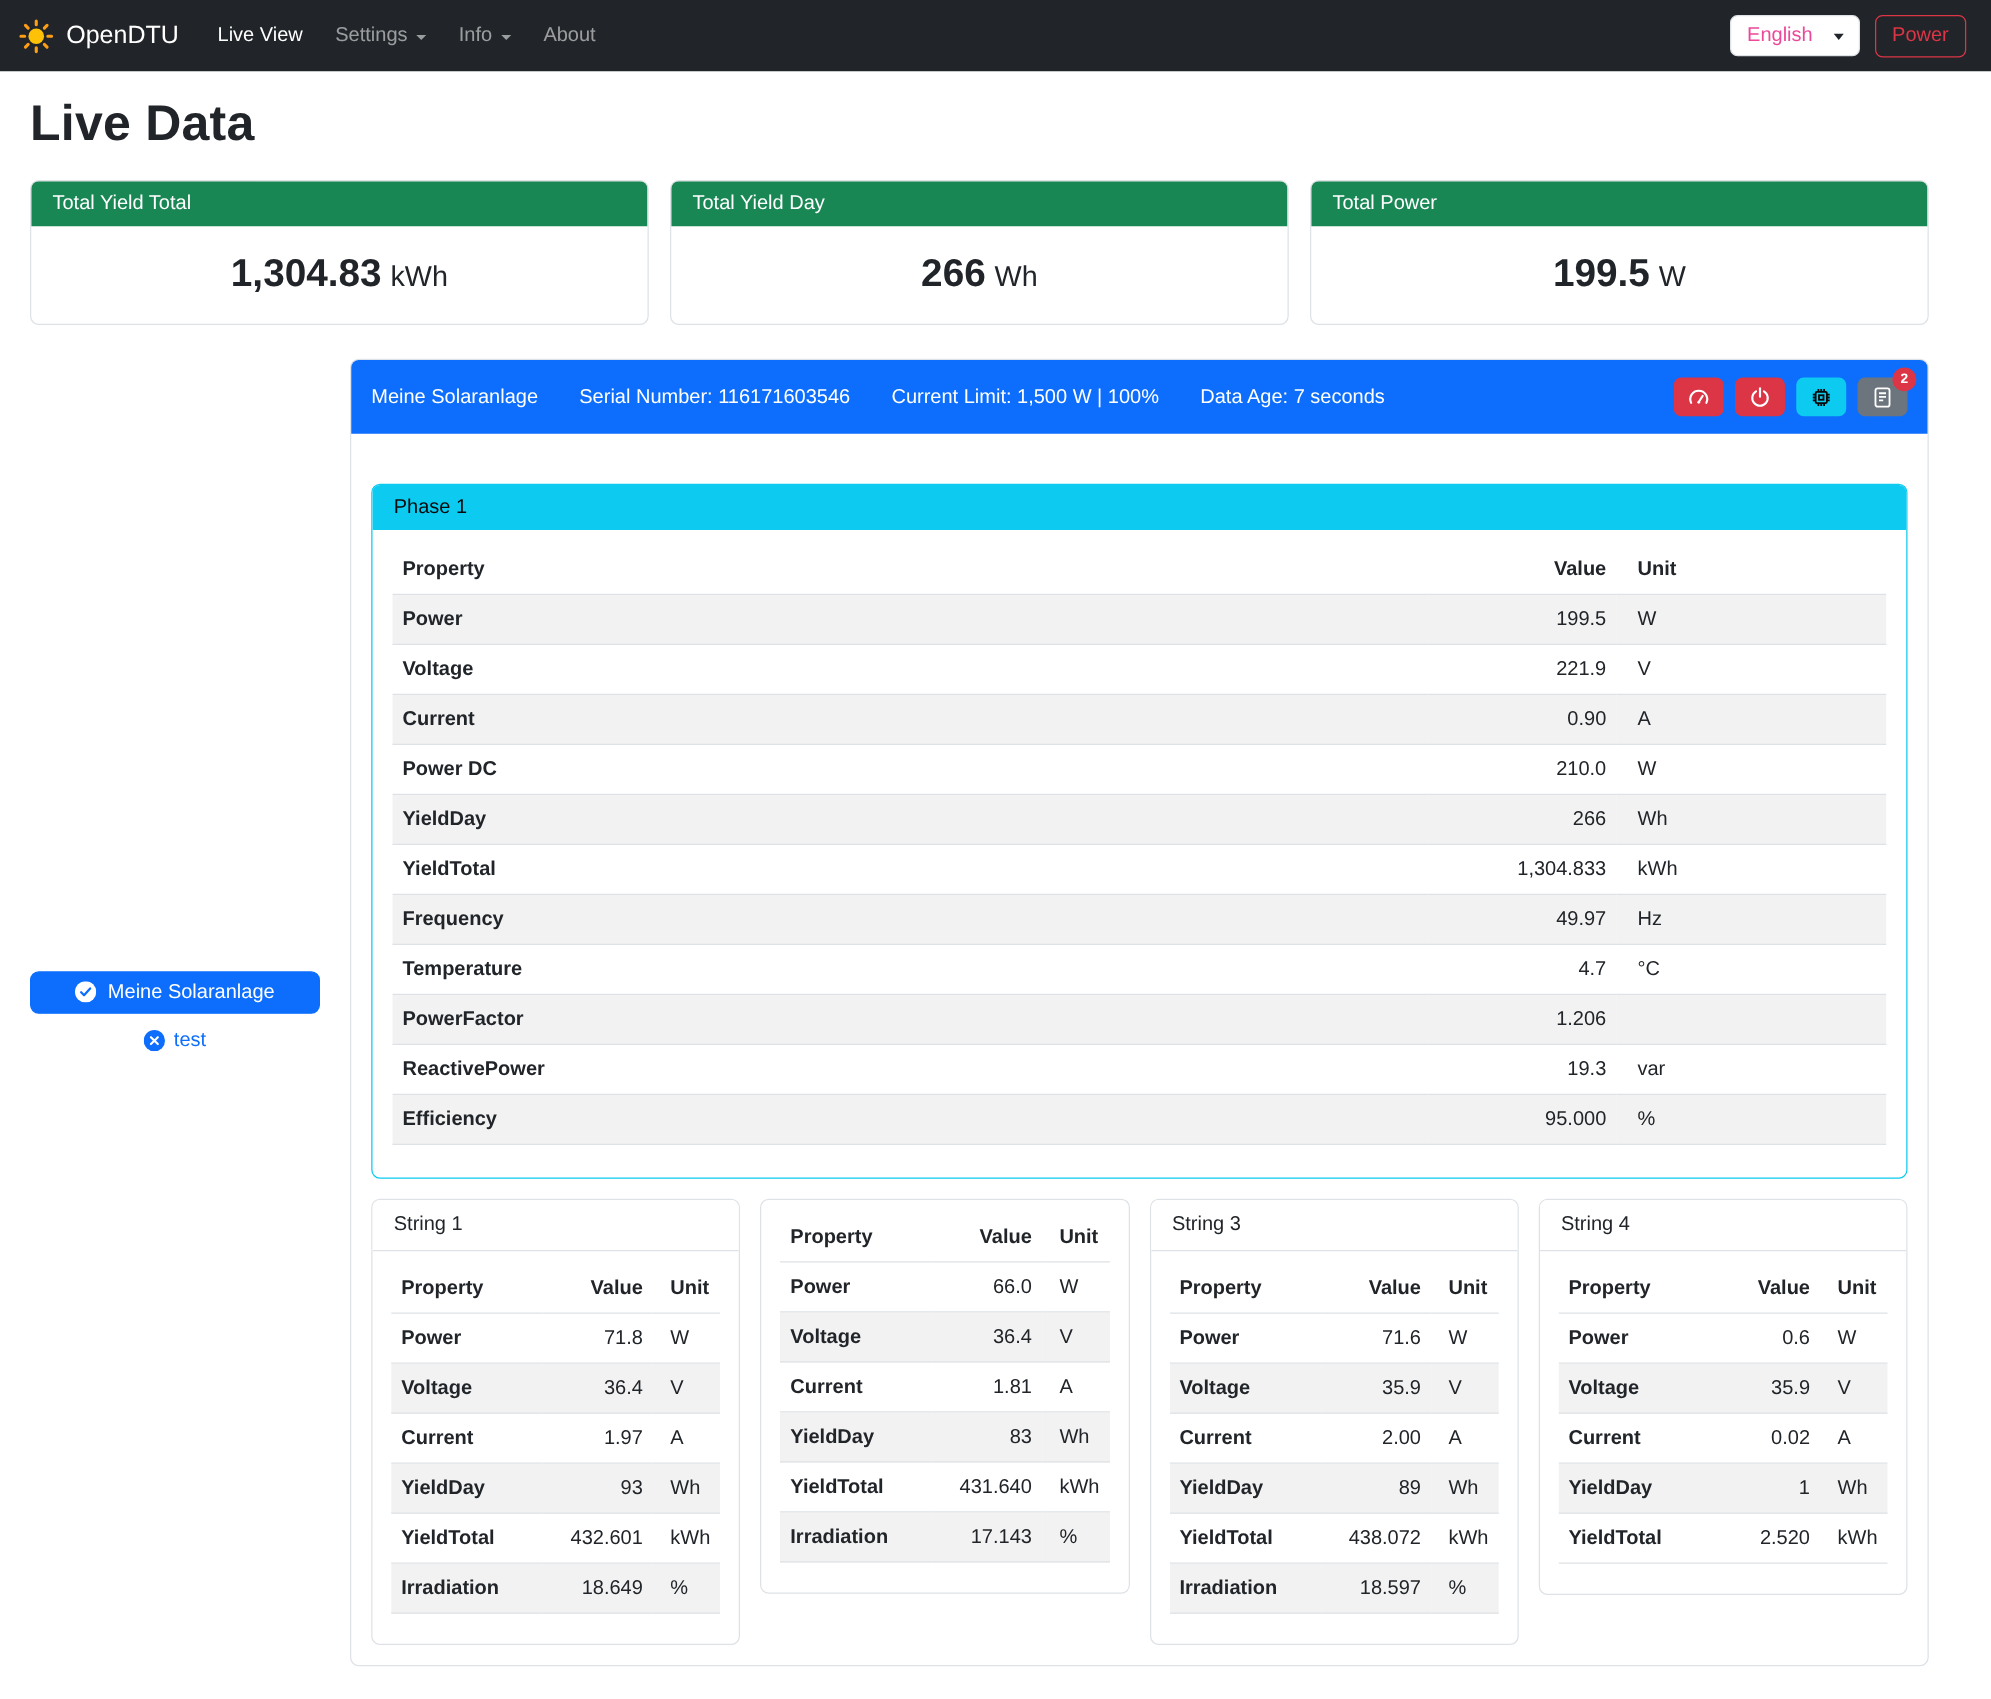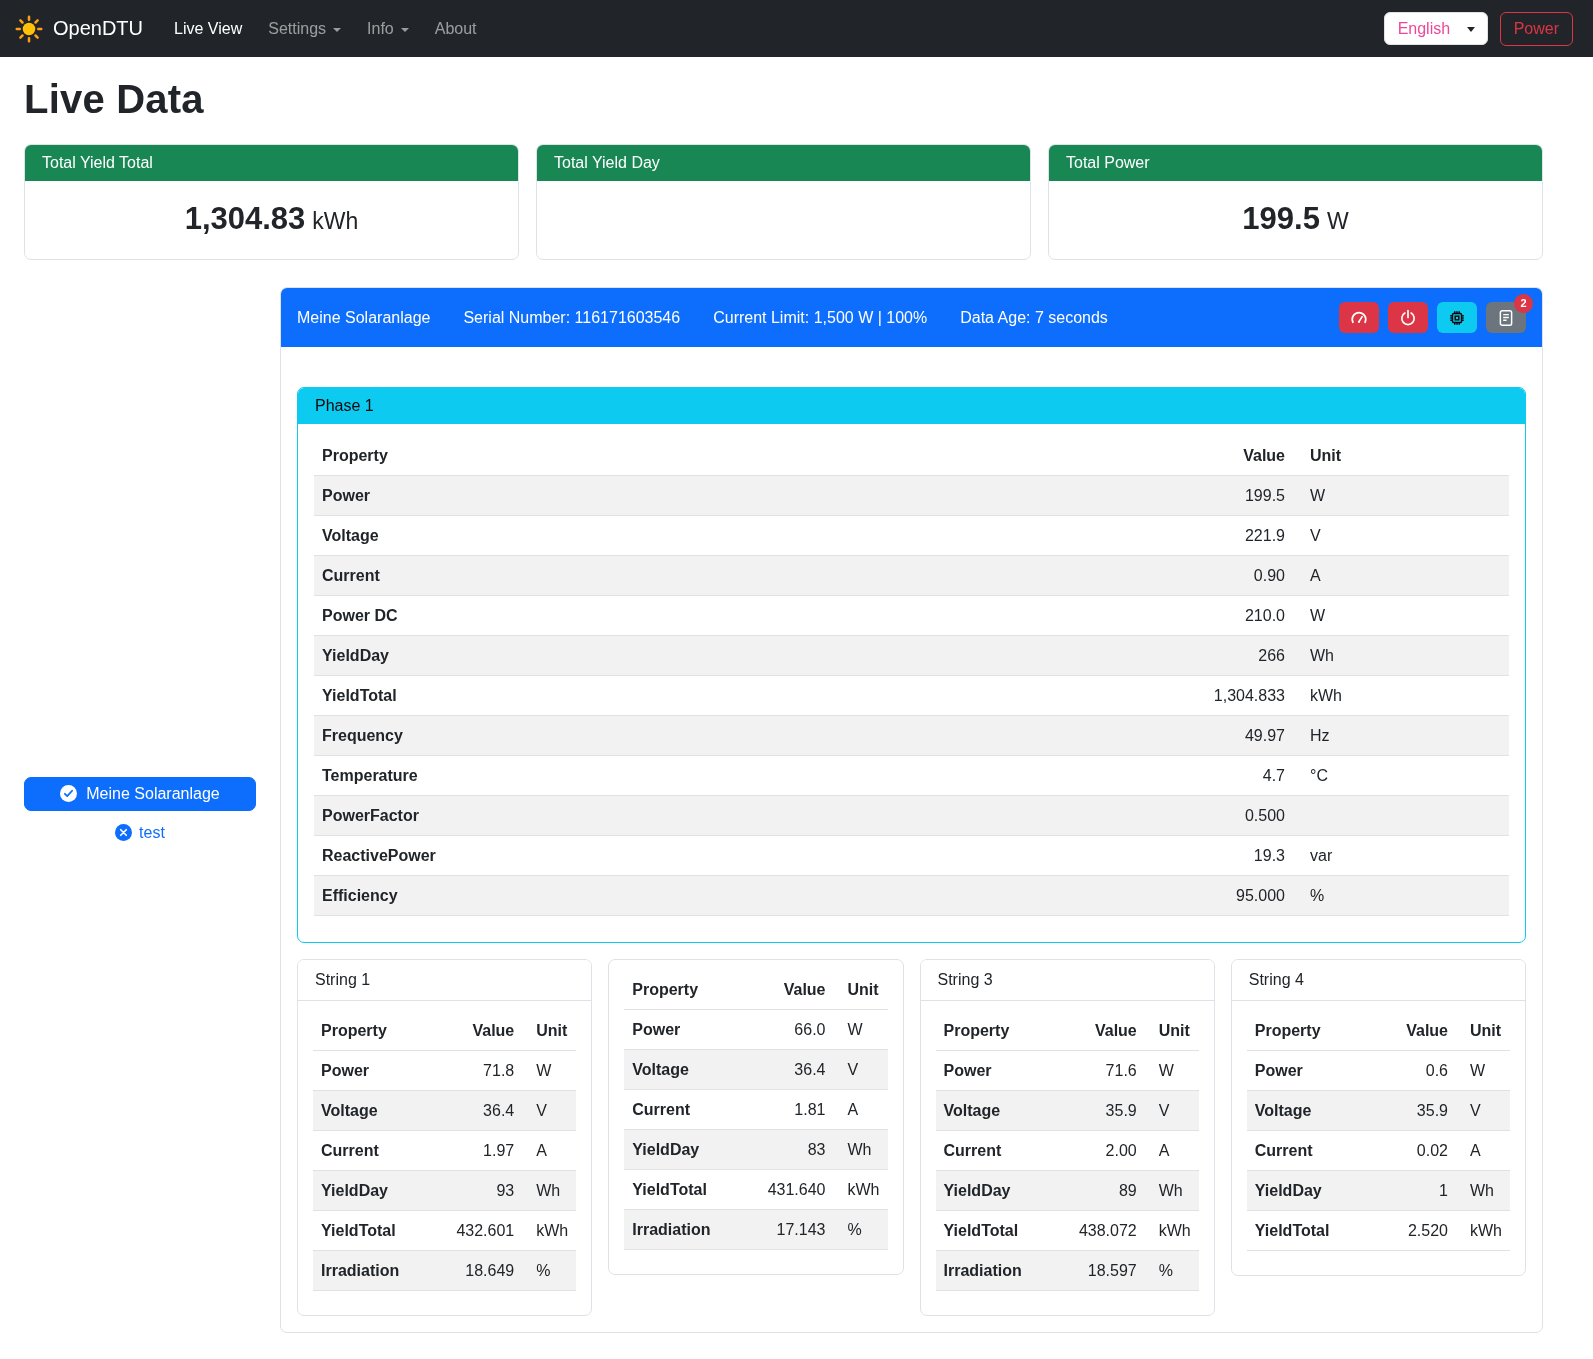--- a/index.html
+++ b/index.html
@@ -277,20 +277,23 @@
 
   <div class="totals-row">
     <div class="total-card">
       <div class="total-card-header">Total Yield Total</div>
       <div class="total-card-body">
         <span class="total-value">1,304.83</span><span class="total-unit">kWh</span>
       </div>
     </div>
     <div class="total-card">
       <div class="total-card-header">Total Yield Day</div>
+      <div class="total-card-body">
+        <span class="total-value">266</span><span class="total-unit">Wh</span>
+      </div>
     </div>
     <div class="total-card">
       <div class="total-card-header">Total Power</div>
       <div class="total-card-body">
         <span class="total-value">199.5</span><span class="total-unit">W</span>
       </div>
     </div>
   </div>
 
   <div class="content-row">
@@ -398,21 +401,21 @@
                     <td class="value-col">49.97</td>
                     <td class="unit-col">Hz</td>
                   </tr>
                   <tr>
                     <th class="prop-col">Temperature</th>
                     <td class="value-col">4.7</td>
                     <td class="unit-col">°C</td>
                   </tr>
                   <tr>
                     <th class="prop-col">PowerFactor</th>
-                    <td class="value-col">0.500</td>
+                    <td class="value-col">1.206</td>
                     <td class="unit-col"></td>
                   </tr>
                   <tr>
                     <th class="prop-col">ReactivePower</th>
                     <td class="value-col">19.3</td>
                     <td class="unit-col">var</td>
                   </tr>
                   <tr>
                     <th class="prop-col">Efficiency</th>
                     <td class="value-col">95.000</td>

